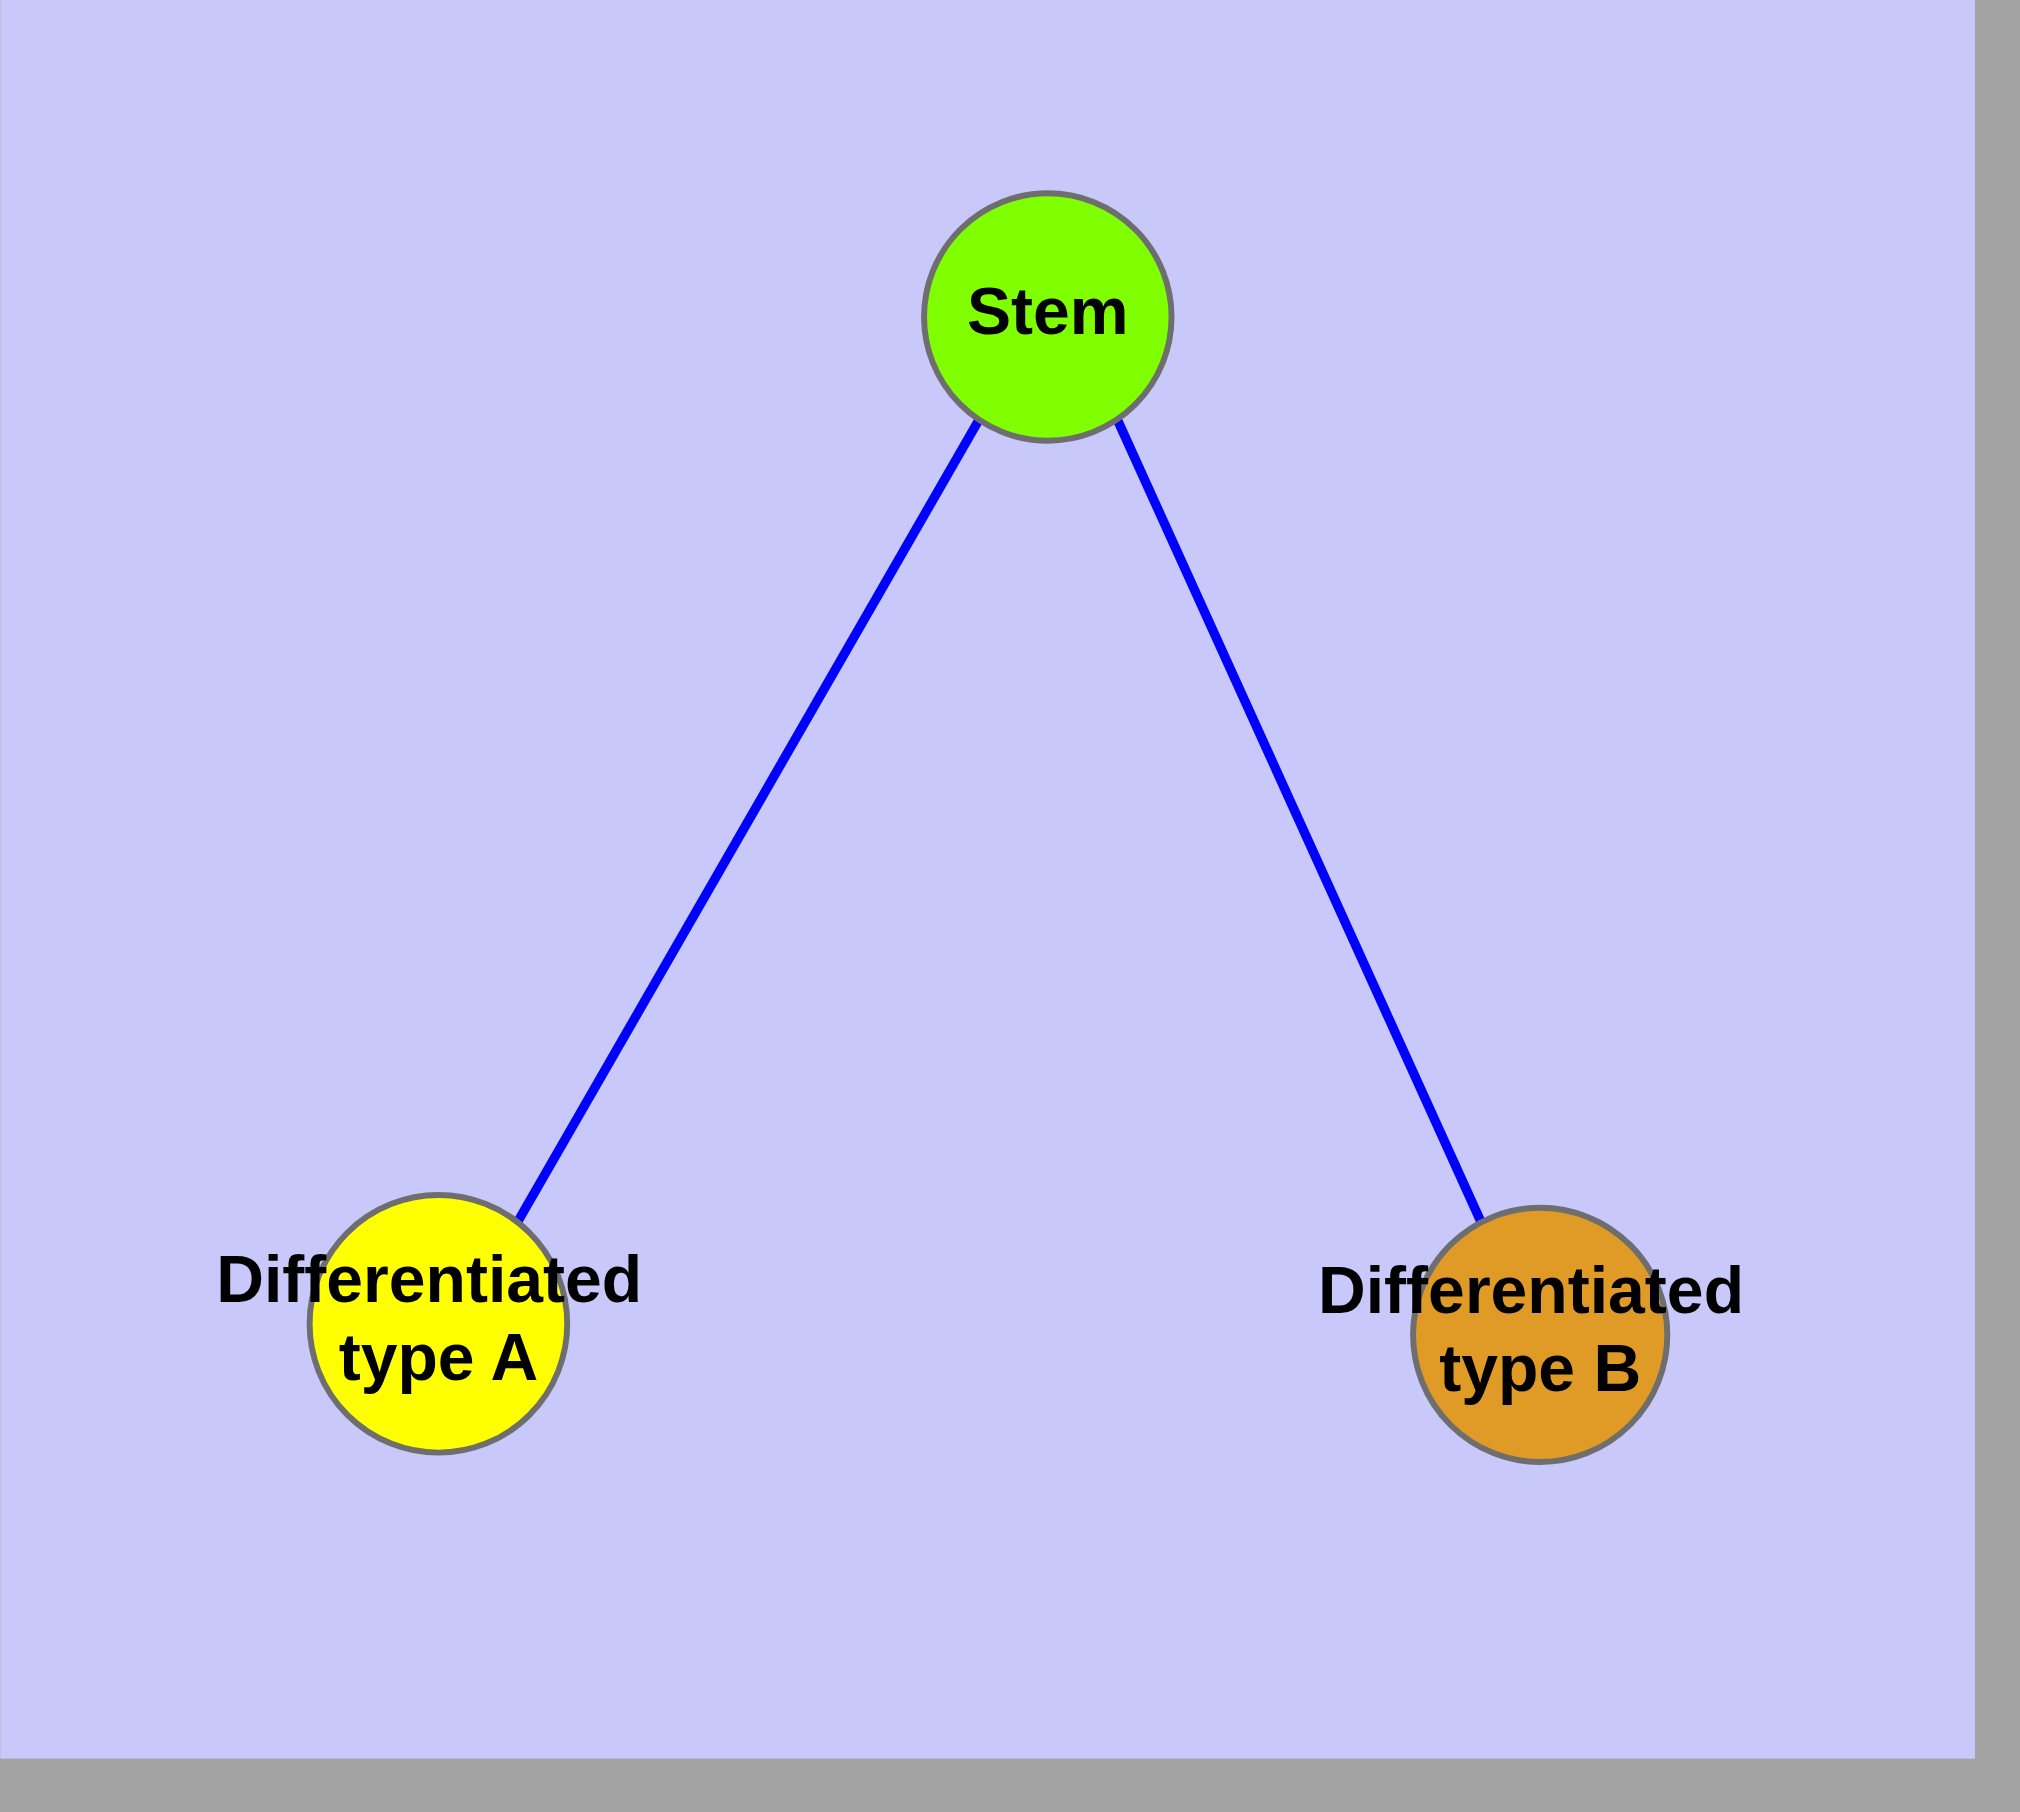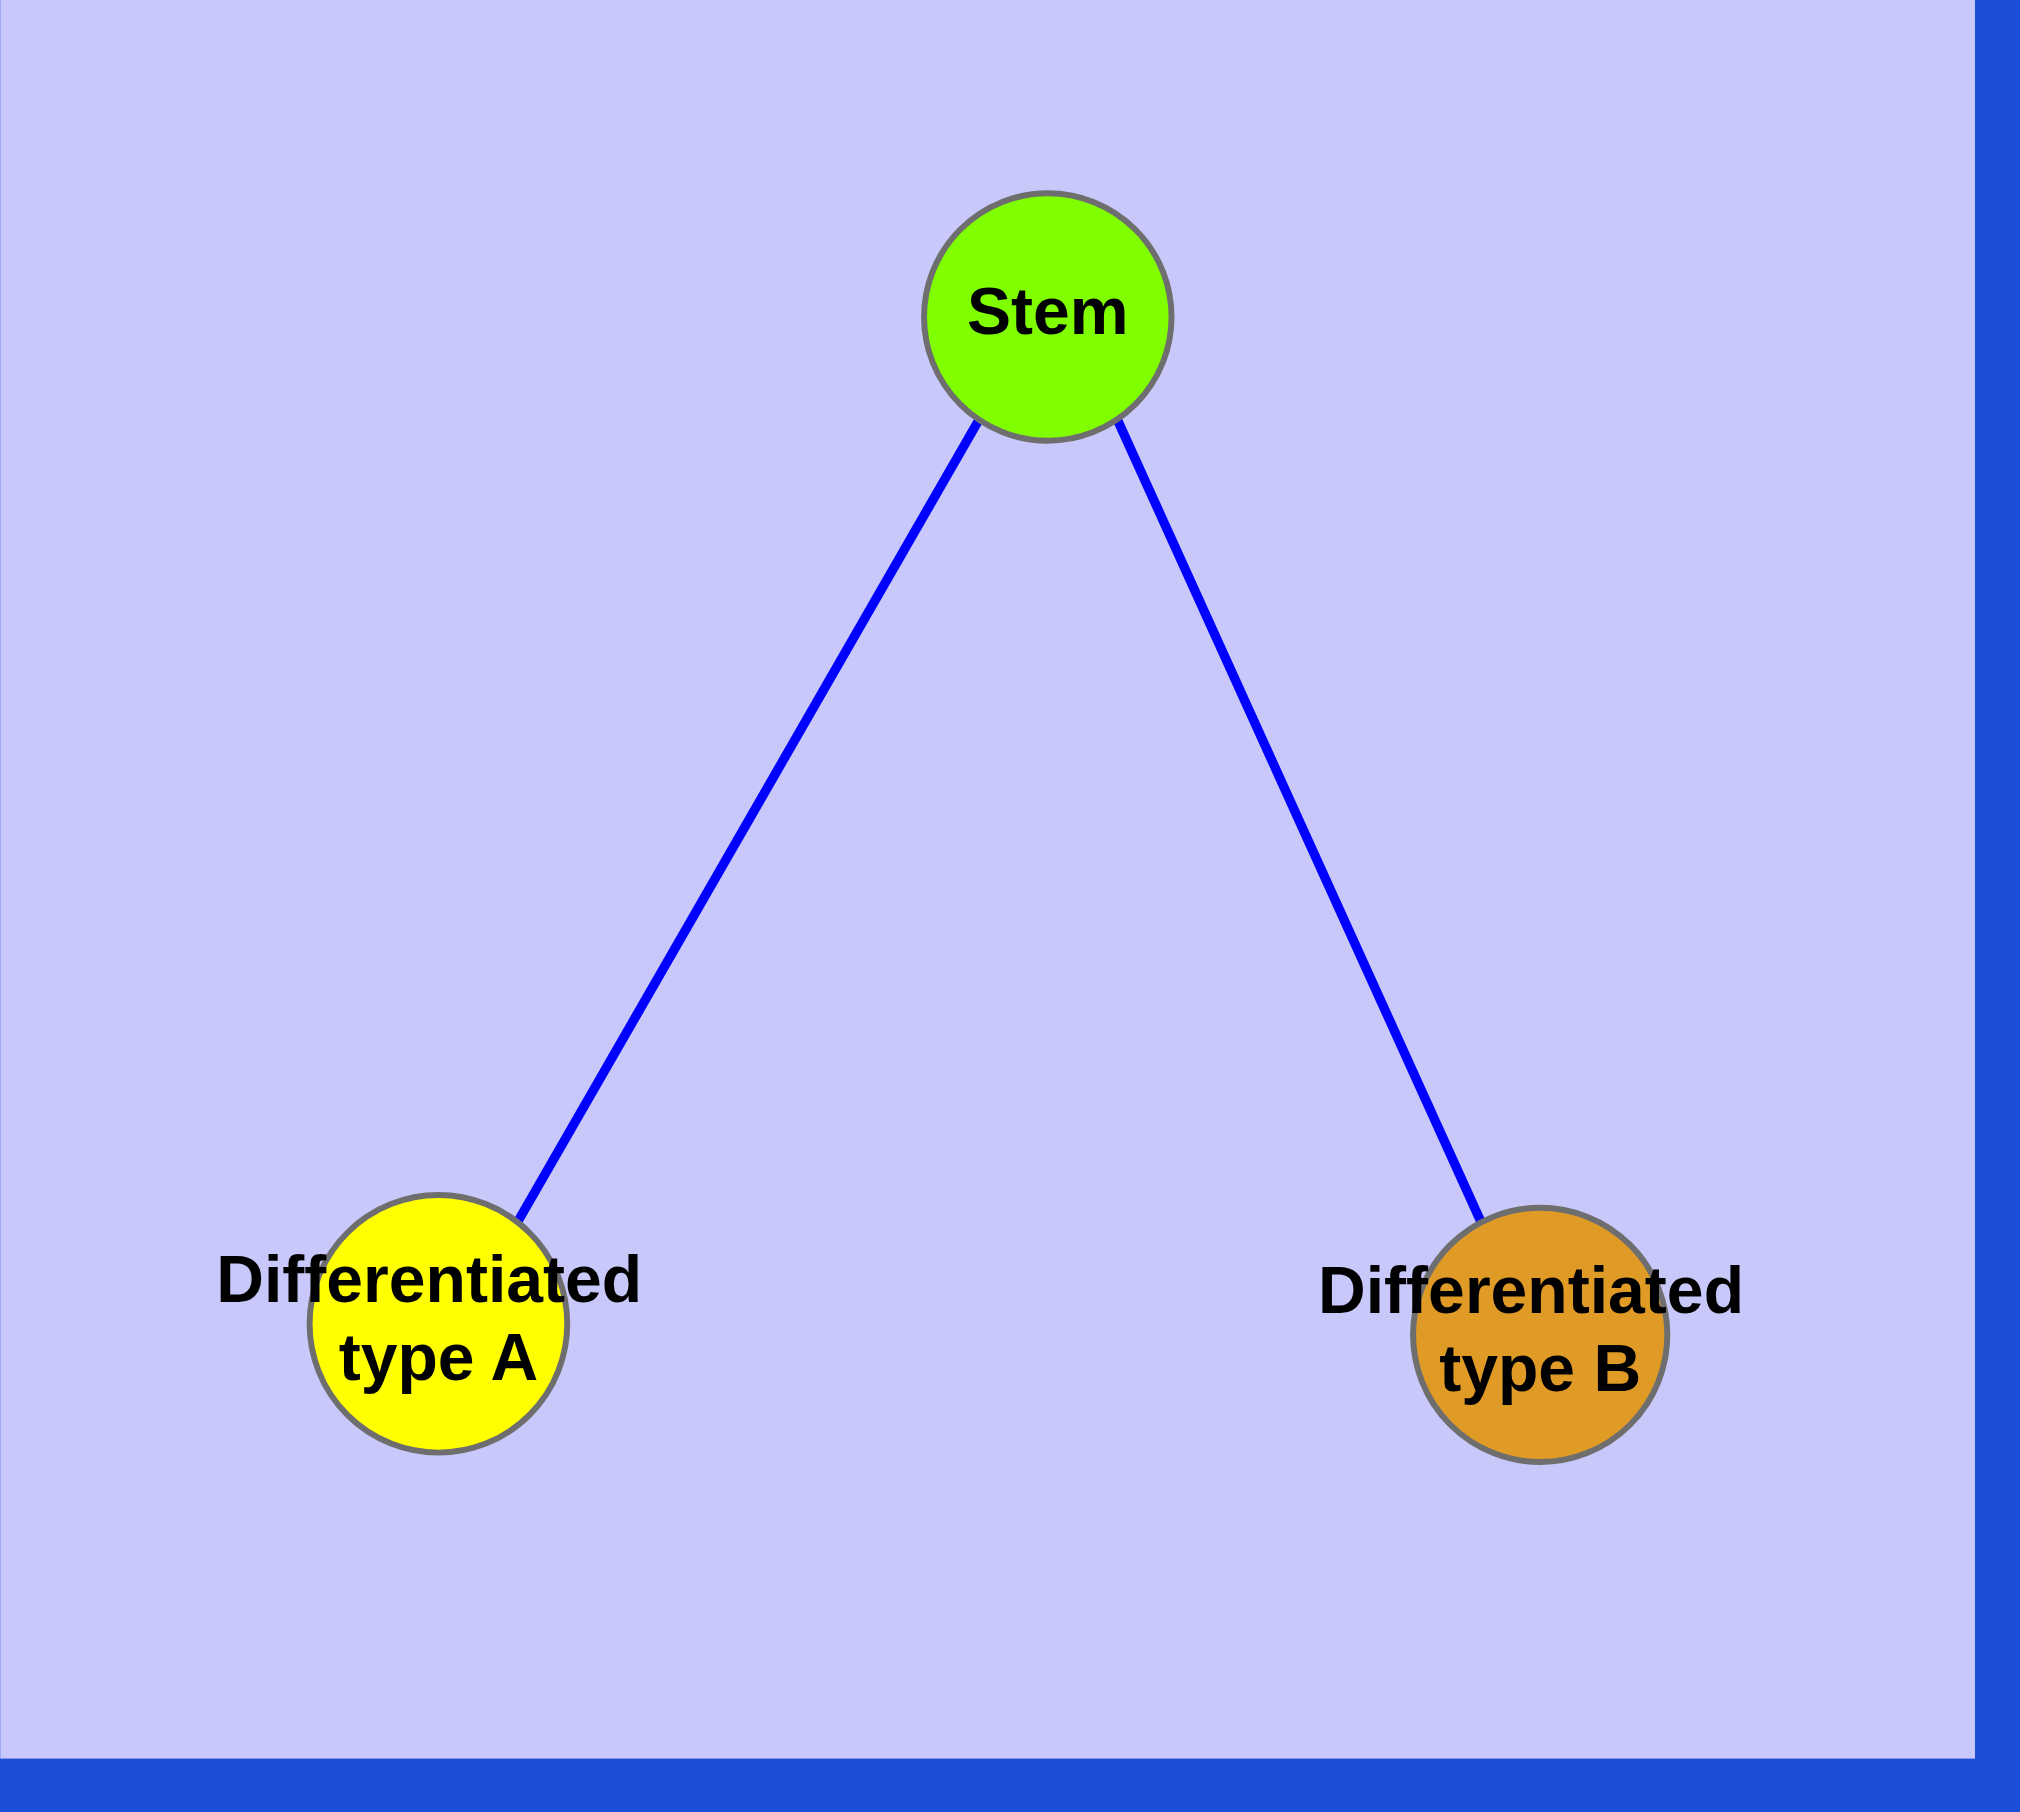--- a/index.html
+++ b/index.html
@@ -10,21 +10,21 @@
   body {
     width: 2021px;
     height: 1812px;
     overflow: hidden;
     font-family: "Liberation Sans", sans-serif;
   }
   #graph-canvas {
     position: relative;
     width: 2021px;
     height: 1812px;
-    background: #1d4ed8;
+    background: #a3a3a3;
   }
   #graph-svg {
     position: absolute;
     left: 0;
     top: 0;
     width: 2021px;
     height: 1812px;
     display: block;
   }
   .node-label {

